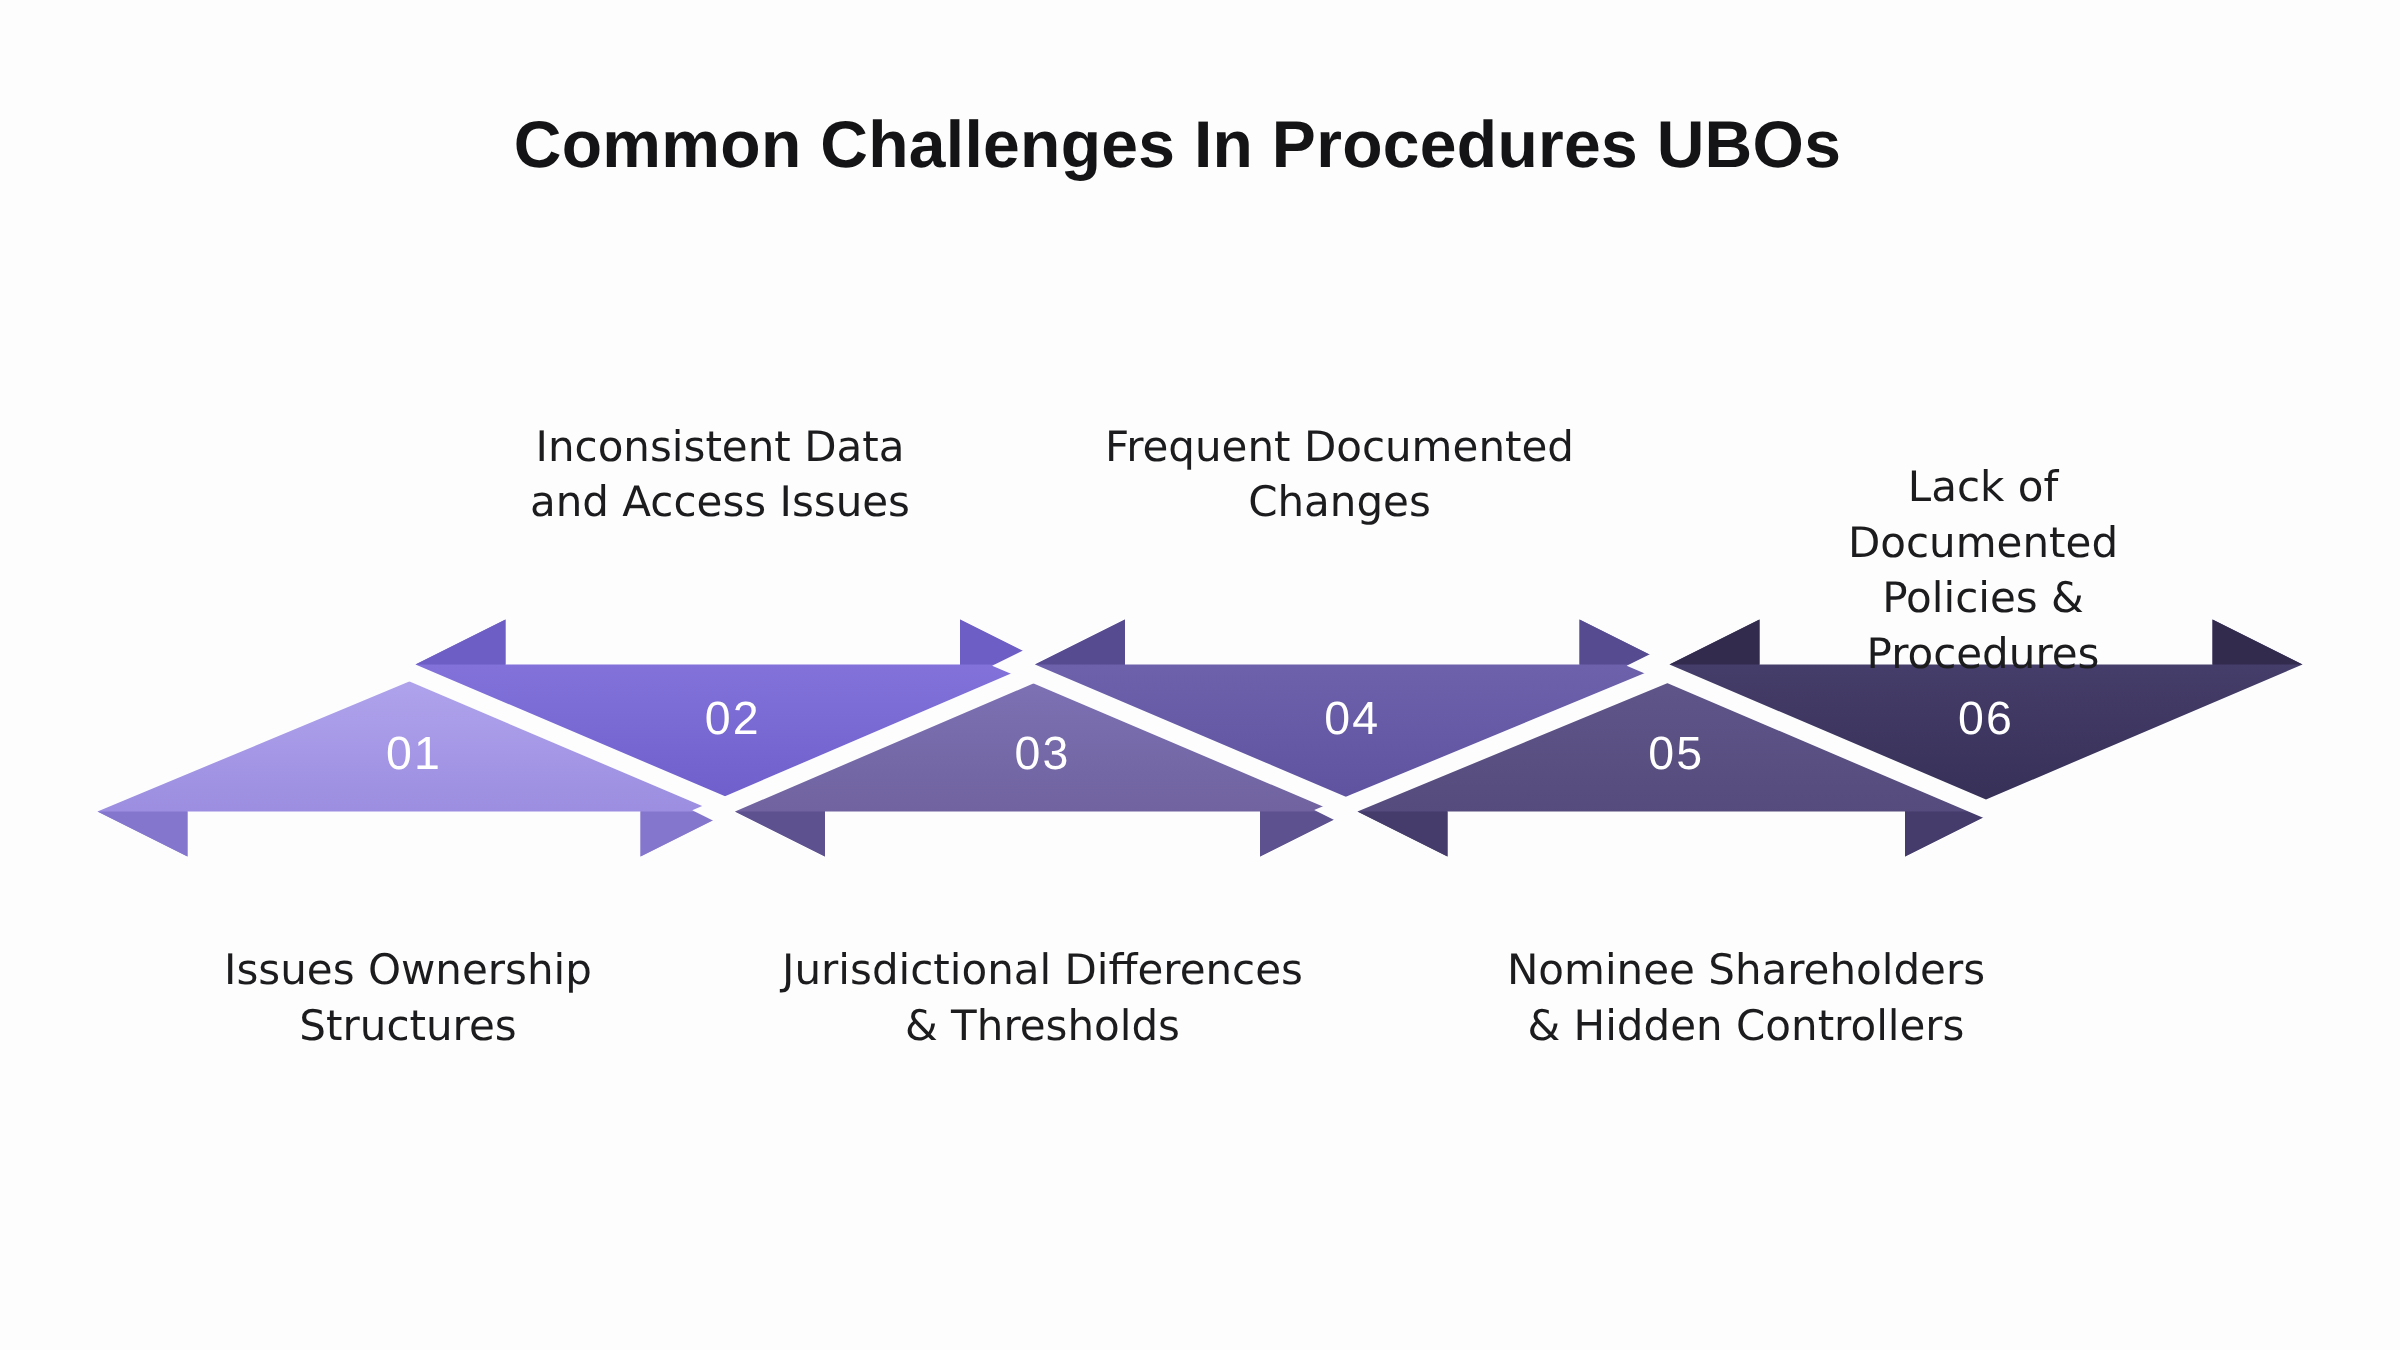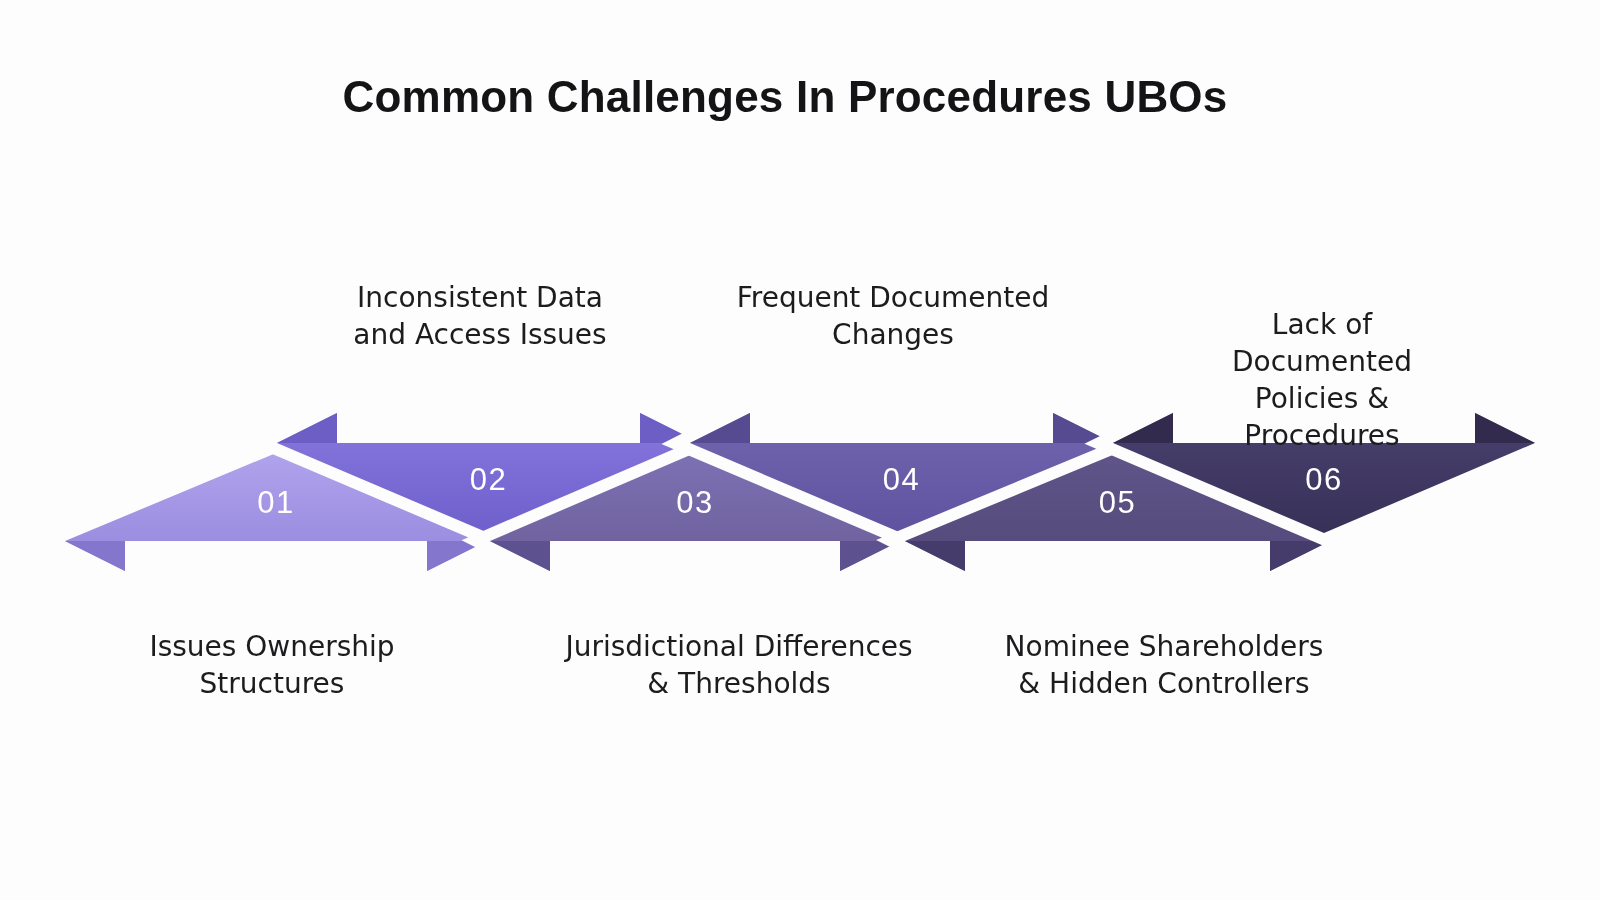--- a/index.html
+++ b/index.html
@@ -87,21 +87,21 @@
       <text class="num" x="695" y="502" font-size="31" fill="#ffffff" text-anchor="middle" dominant-baseline="central">03</text>
       <text class="num" x="901.5" y="479" font-size="31" fill="#ffffff" text-anchor="middle" dominant-baseline="central">04</text>
       <text class="num" x="1117.5" y="502" font-size="31" fill="#ffffff" text-anchor="middle" dominant-baseline="central">05</text>
       <text class="num" x="1324" y="479" font-size="31" fill="#ffffff" text-anchor="middle" dominant-baseline="central">06</text>
     </svg>
   <div id="labels">
       <div class="label" style="left: 272px; top: 628px;">Issues Ownership
 Structures</div>
       <div class="label" style="left: 480px; top: 279px;">Inconsistent Data
 and Access Issues</div>
-      <div class="label" style="left: 695px; top: 628px; margin-left: 44px;">Jurisdictional Differences
+      <div class="label" style="left: 695px; top: 628px;">Jurisdictional Differences
 &amp; Thresholds</div>
       <div class="label" style="left: 893px; top: 279px;">Frequent Documented
 Changes</div>
       <div class="label" style="left: 1164px; top: 628px;">Nominee Shareholders
 &amp; Hidden Controllers</div>
       <div class="label" style="left: 1322px; top: 263px; margin-top: 43px;">Lack of Documented
 Policies &amp; Procedures</div>
     </div>
 </div>
 

